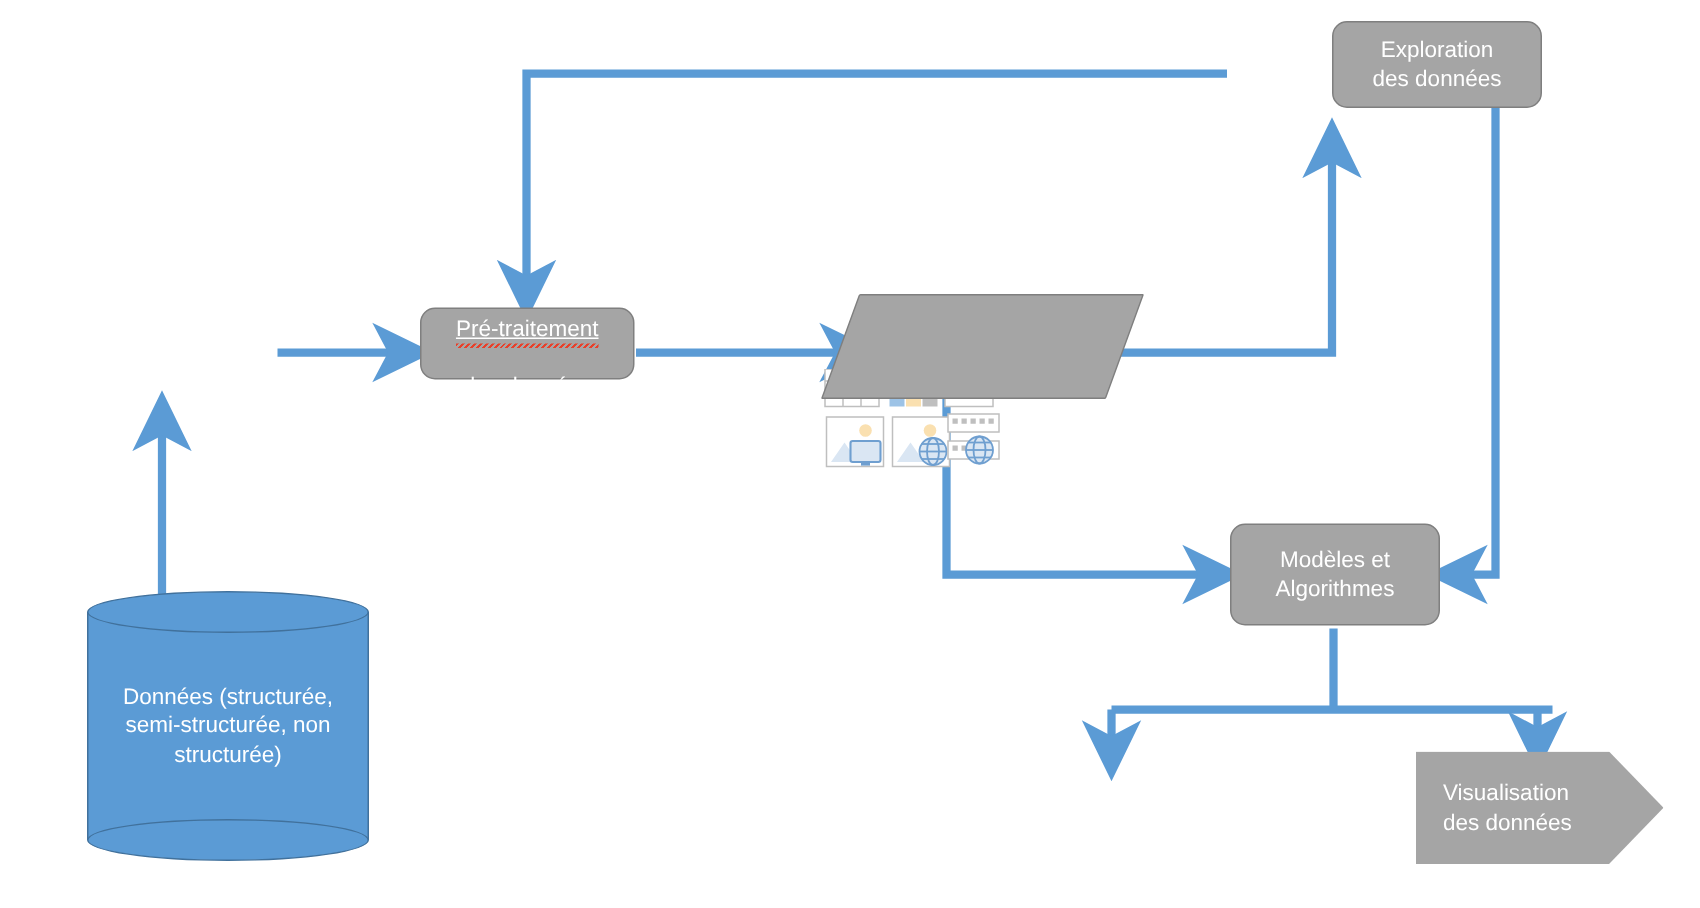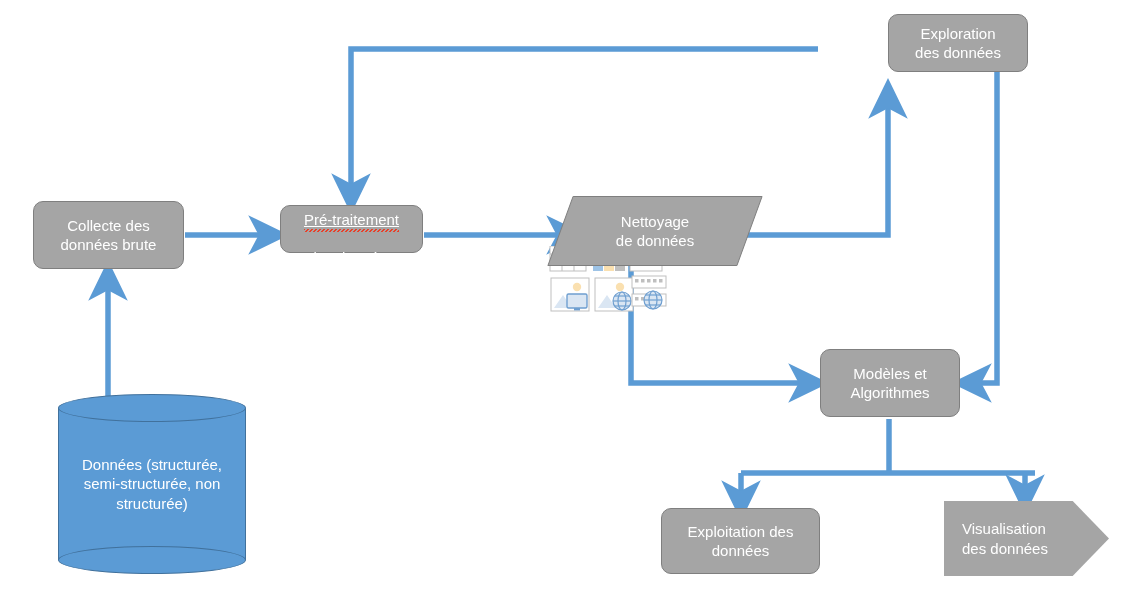--- a/index.html
+++ b/index.html
@@ -260,51 +260,41 @@
 
   <div class="node cylinder" style="left:14px; top:394px; width:188px; height:180px; font-size:15px;margin-left:44px;">
     <span class="cyl-body"></span>
     <span class="cyl-bottom"></span>
     <span class="cyl-top"></span>
     <span class="label">Données (structurée,
 semi-structurée, non
 structurée)</span>
   </div>
 
-  <div class="node rrect" style="left:33px; top:201px; width:151px; height:68px; font-size:15px;">
-    <span class="label">Collecte des
-données brute</span>
-  </div>
 
   <div class="node rrect" style="left:280px; top:205px; width:143px; height:48px; font-size:15px;">
     <span class="label">
       <span class="spell">Pré-traitement</span><br>
       <span>des données</span>
     </span>
   </div>
 
   <div class="node parallelogram" style="left:560px; top:196px; width:190px; height:70px; font-size:15px;">
     <span class="para-body"></span>
-    <span class="label">Nettoyage
-de données</span>
   </div>
 
   <div class="node rrect" style="left:860px; top:14px; width:140px; height:58px; font-size:15px;margin-left:28px;">
     <span class="label">Exploration
 des données</span>
   </div>
 
   <div class="node rrect" style="left:820px; top:349px; width:140px; height:68px; font-size:15px;">
     <span class="label">Modèles et
 Algorithmes</span>
   </div>
 
-  <div class="node rrect" style="left:661px; top:508px; width:159px; height:66px; font-size:15px;">
-    <span class="label">Exploitation des
-données</span>
-  </div>
 
   <div class="node chevron" style="left:944px; top:501px; width:165px; height:75px; font-size:15px;">
     <span class="label">Visualisation
 des données</span>
   </div>
 
 </div>
 
 </body></html>

